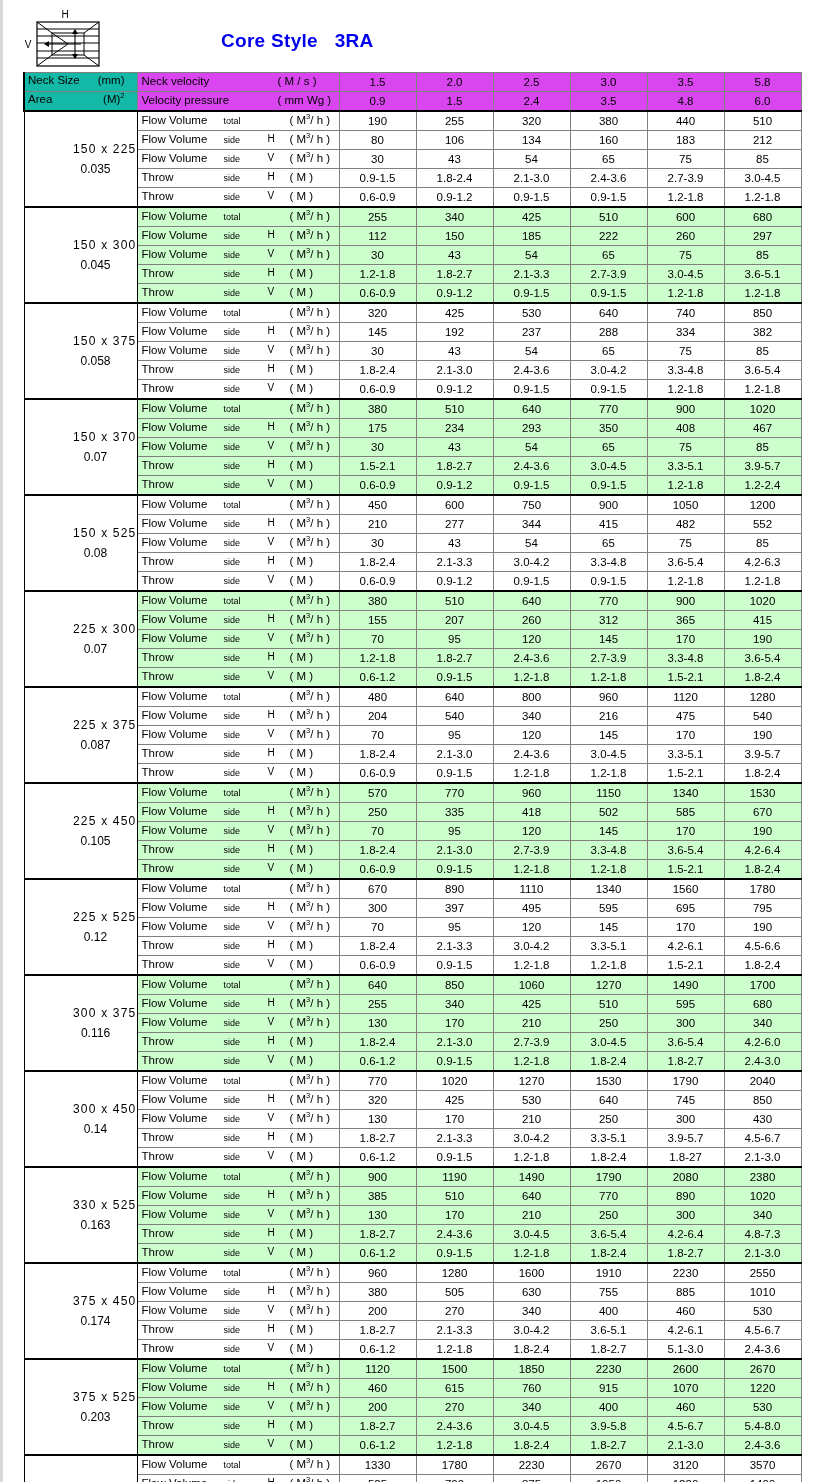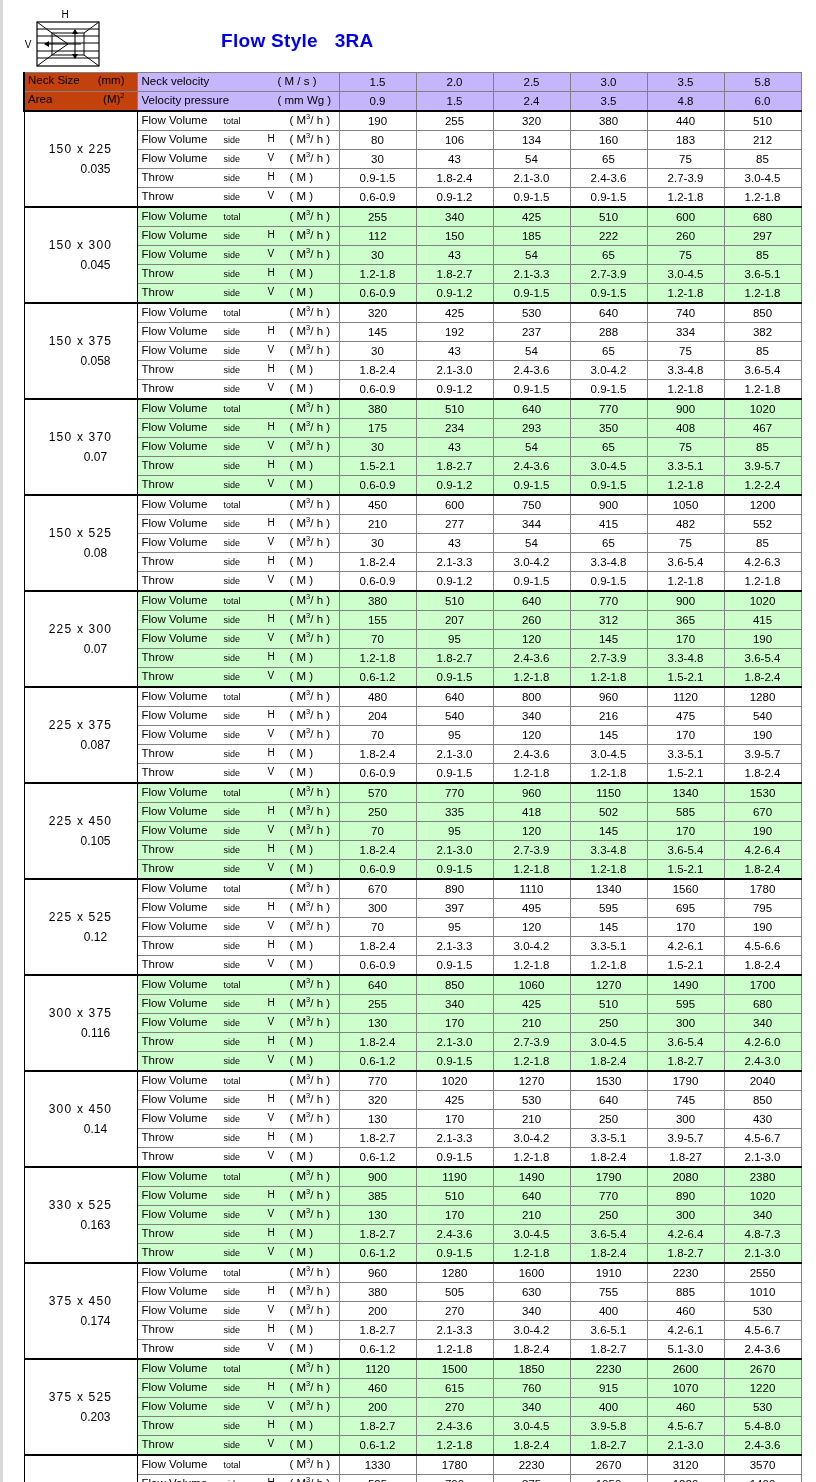--- a/index.html
+++ b/index.html
@@ -60,26 +60,26 @@
     overflow: hidden;
   }
 
   
   col.c-size   { width: 113px; }
   col.c-label  { width: 202px; }
   col.c-data   { width: 77px; }
 
   
   .hdr-cyan {
-    background: #c2410c;
+    background: #14b8a6;
     text-align: left;
     position: relative;
   }
   .hdr-green {
-    background: #c4b5fd;
+    background: #d946ef;
   }
   .hdr-cyan .lh { position: absolute; left: 3px; top: 1px; }
   .hdr-cyan .rh { position: absolute; right: 12px; top: 1px; }
 
   .lblcell {
     position: relative;
     text-align: left;
     height: 18px;
   }
   .lblcell .nm   { position: absolute; left: 4px;   top: 2px; font-size: 11.5px; }
@@ -97,20 +97,21 @@
     border-top: 2px solid #000000 !important;
     border-bottom: 2px solid #000000 !important;
     border-left: 1px solid #000000 !important;
     border-right: 1px solid #000000 !important;
   }
   .sizecell .sz {
     display: block;
     font-size: 12px;
     letter-spacing: 1.2px;
     margin-bottom: 6px;
+    text-align: right;
   }
   .sizecell .ar {
     display: block;
     font-size: 12px;
     padding-left: 30px;
   }
 
   
   tr.blk-first td { border-top: 2px solid #000000; }
   tr.blk-last  td { border-bottom: 2px solid #000000; }
@@ -148,21 +149,21 @@
         <line x1="33" y1="47" x2="49" y2="36" stroke="#000000" stroke-width="1"></line>
         <line x1="56" y1="22" x2="56" y2="50" stroke="#000000" stroke-width="1.1"></line>
         <path d="M56 21 L53 26 L59 26 Z" fill="#000000"></path>
         <path d="M56 51 L53 46 L59 46 Z" fill="#000000"></path>
         <line x1="26" y1="36" x2="62" y2="36" stroke="#000000" stroke-width="1.1"></line>
         <path d="M25 36 L30 33 L30 39 Z" fill="#000000"></path>
         <text x="46" y="10" font-family="Liberation Sans, sans-serif" font-size="10" text-anchor="middle" fill="#000000">H</text>
         <text x="9" y="40" font-family="Liberation Sans, sans-serif" font-size="10" text-anchor="middle" fill="#000000">V</text>
       </svg>
     </div>
-    <div class="title">Flow Style   3RA</div>
+    <div class="title">Core Style   3RA</div>
   </div>
 
   <table class="grid">
     <colgroup>
       <col class="c-size">
         <col class="c-label">
       <col class="c-data">
         <col class="c-data">
         <col class="c-data">
       <col class="c-data">

